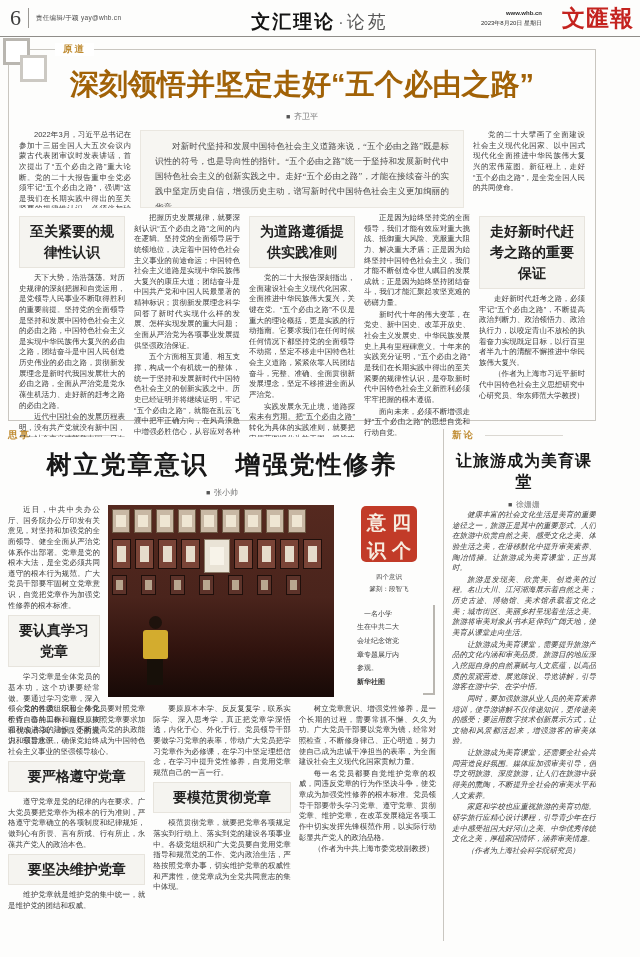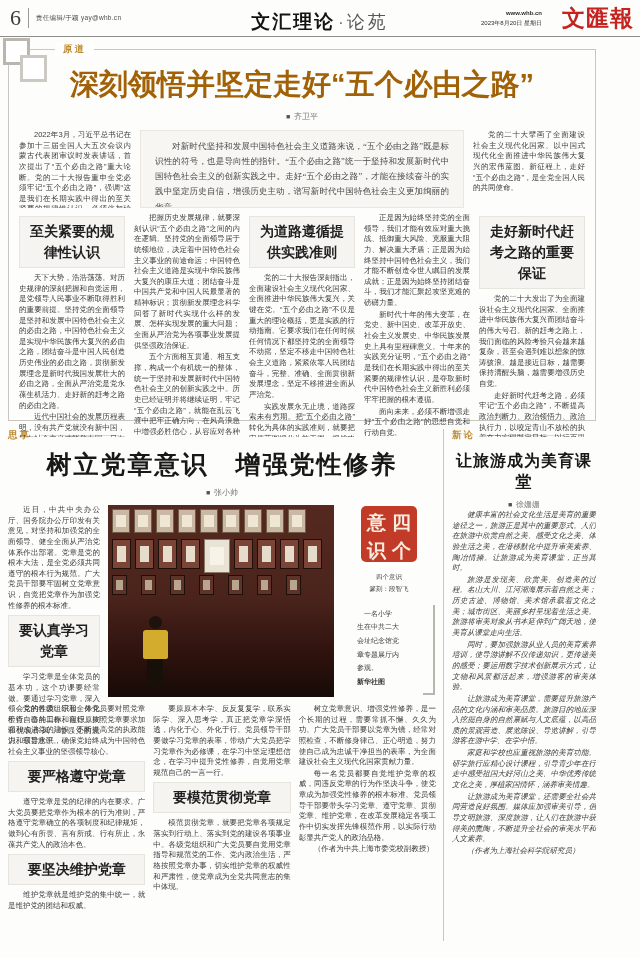--- a/index.html
+++ b/index.html
@@ -164,21 +164,20 @@
     <div class="bcol">
       <div class="coltext">
           <p>正是因为始终坚持党的全面领导，我们才能有效应对重大挑战、抵御重大风险、克服重大阻力、解决重大矛盾；正是因为始终坚持中国特色社会主义，我们才能不断创造令世人瞩目的发展成就；正是因为始终坚持团结奋斗，我们才能汇聚起攻坚克难的磅礴力量。</p>
           <p>新时代十年的伟大变革，在党史、新中国史、改革开放史、社会主义发展史、中华民族发展史上具有里程碑意义。十年来的实践充分证明，“五个必由之路”是我们在长期实践中得出的至关紧要的规律性认识，是夺取新时代中国特色社会主义新胜利必须牢牢把握的根本遵循。</p>
           <p>面向未来，必须不断增强走好“五个必由之路”的思想自觉和行动自觉。</p>
         </div>
     </div>
     <div class="bcol">
       <div class="subhead">走好新时代赶考之路的重要保证</div>
       <div class="coltext">
-          <p>党的二十大发出了为全面建设社会主义现代化国家、全面推进中华民族伟大复兴而团结奋斗的伟大号召。新的赶考之路上，我们面临的风险考验只会越来越复杂，甚至会遇到难以想象的惊涛骇浪。越是接近目标，越需要保持清醒头脑，越需要增强历史自觉。</p>
           <p>走好新时代赶考之路，必须牢记“五个必由之路”，不断提高政治判断力、政治领悟力、政治执行力，以咬定青山不放松的执着奋力实现既定目标，以行百里者半九十的清醒不懈推进中华民族伟大复兴。</p>
           <p>（作者为上海市习近平新时代中国特色社会主义思想研究中心研究员、华东师范大学教授）</p>
         </div>
     </div>
   </div>
 </div>
 
 <div class="bottom">
 
   <div class="art2">
@@ -352,20 +351,20 @@
       <span class="tag">新论</span>
       <span class="tagline"></span>
     </div>
     <div class="a3-title">让旅游成为美育课堂</div>
     <div class="byline">
       <span class="sq">■</span><span>徐姗姗</span>
     </div>
     <div class="coltext a3-body">
         <p>健康丰富的社会文化生活是美育的重要途径之一，旅游正是其中的重要形式。人们在旅游中欣赏自然之美、感受文化之美、体验生活之美，在潜移默化中提升审美素养、陶冶情操。让旅游成为美育课堂，正当其时。</p>
         <p>旅游是发现美、欣赏美、创造美的过程。名山大川、江河湖海展示着自然之美；历史古迹、博物馆、美术馆承载着文化之美；城市街区、美丽乡村呈现着生活之美。旅游将审美对象从书本延伸到广阔天地，使美育从课堂走向生活。</p>
+        <p>让旅游成为美育课堂，需要提升旅游产品的文化内涵和审美品质。旅游目的地应深入挖掘自身的自然禀赋与人文底蕴，以高品质的景观营造、展览陈设、导览讲解，引导游客在游中学、在学中悟。</p>
         <p>同时，要加强旅游从业人员的美育素养培训，使导游讲解不仅传递知识，更传递美的感受；要运用数字技术创新展示方式，让文物和风景都活起来，增强游客的审美体验。</p>
-        <p>让旅游成为美育课堂，需要提升旅游产品的文化内涵和审美品质。旅游目的地应深入挖掘自身的自然禀赋与人文底蕴，以高品质的景观营造、展览陈设、导览讲解，引导游客在游中学、在学中悟。</p>
+        <p>让旅游成为美育课堂，还需要全社会共同营造良好氛围。媒体应加强审美引导，倡导文明旅游、深度旅游，让人们在旅游中获得美的熏陶，不断提升全社会的审美水平和人文素养。</p>
         <p>家庭和学校也应重视旅游的美育功能。研学旅行应精心设计课程，引导青少年在行走中感受祖国大好河山之美、中华优秀传统文化之美，厚植家国情怀，涵养审美情趣。</p>
-        <p>让旅游成为美育课堂，还需要全社会共同营造良好氛围。媒体应加强审美引导，倡导文明旅游、深度旅游，让人们在旅游中获得美的熏陶，不断提升全社会的审美水平和人文素养。</p>
         <p>（作者为上海社会科学院研究员）</p>
       </div>
   </div>
 </div>
 
 </body></html>

